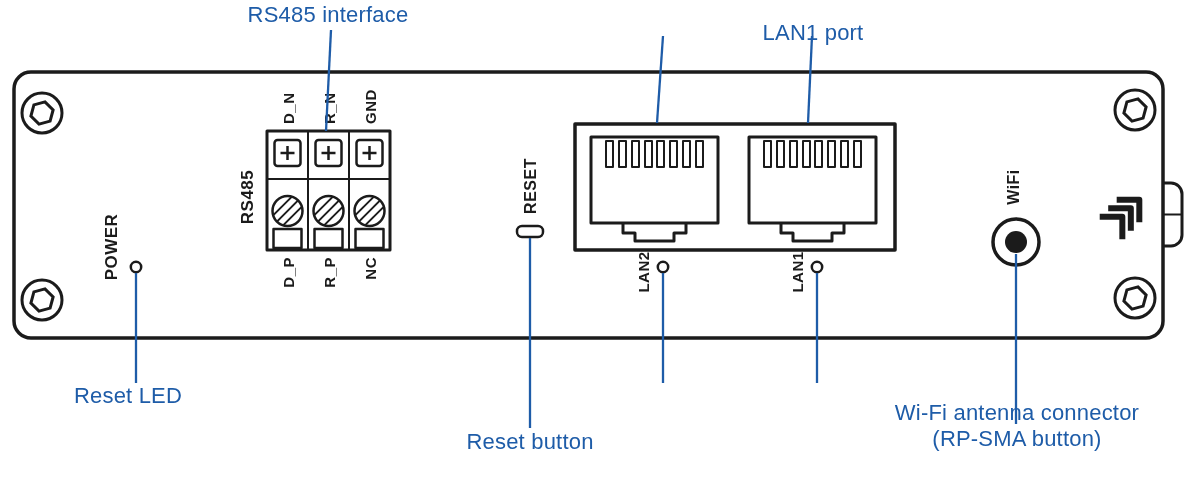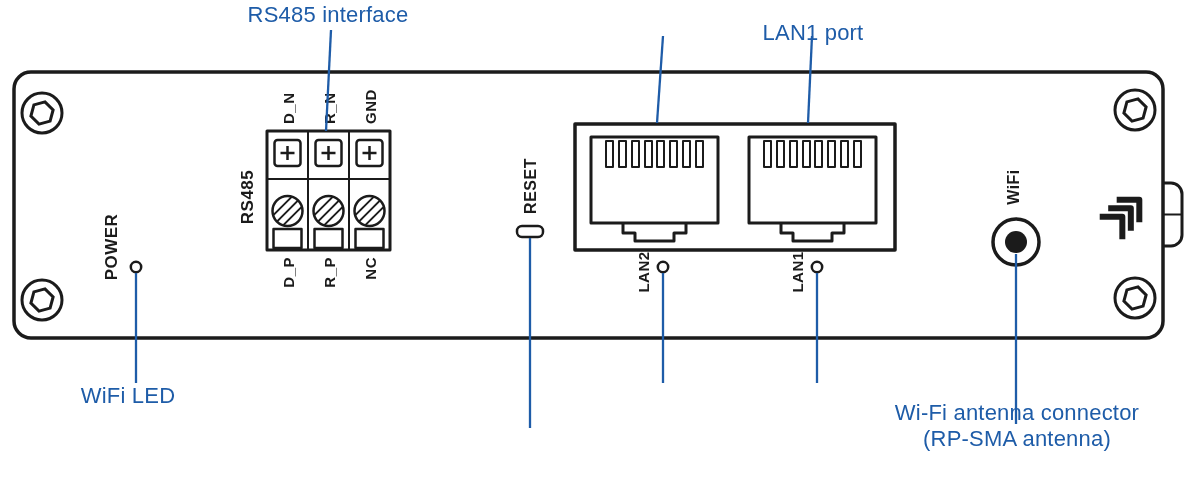--- a/index.html
+++ b/index.html
@@ -148,19 +148,20 @@
     <line x1="812" y1="36" x2="808" y2="123" class="lead"></line>
     <line x1="136" y1="273" x2="136" y2="383" class="lead"></line>
     <line x1="530" y1="238" x2="530" y2="428" class="lead"></line>
     <line x1="663" y1="273" x2="663" y2="383" class="lead"></line>
     <line x1="817" y1="273" x2="817" y2="383" class="lead"></line>
     <line x1="1016" y1="254" x2="1016" y2="424" class="lead"></line>
   </svg>
 
   <div class="callout" style="left:328px;top:2px">RS485 interface</div>
   <div class="callout" style="left:813px;top:20px">LAN1 port</div>
-  <div class="callout" style="left:128px;top:383px">WiFi LED</div>
+  <div class="callout" style="left:128px;top:383px">Reset LED</div>
+  <div class="callout" style="left:530px;top:429px">Reset button</div>
   <div class="callout" style="left:1017px;top:400px">
     <div>Wi-Fi antenna connector</div>
-    <div>(RP-SMA antenna)</div>
+    <div>(RP-SMA button)</div>
   </div>
 
 </div>
 
 </body></html>

